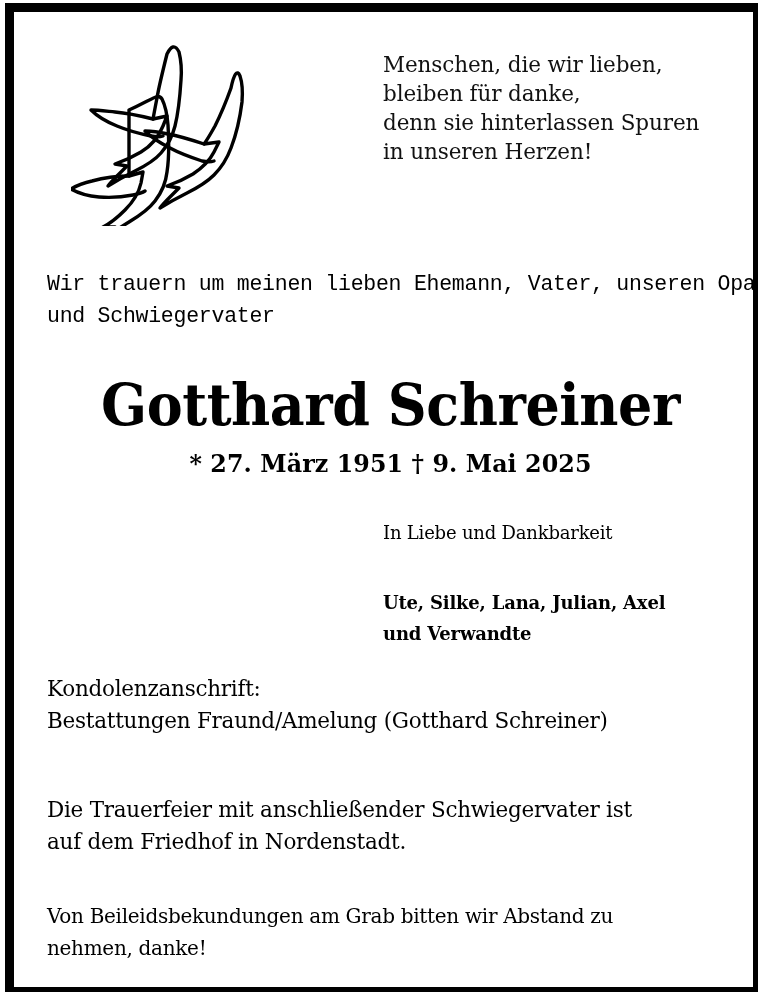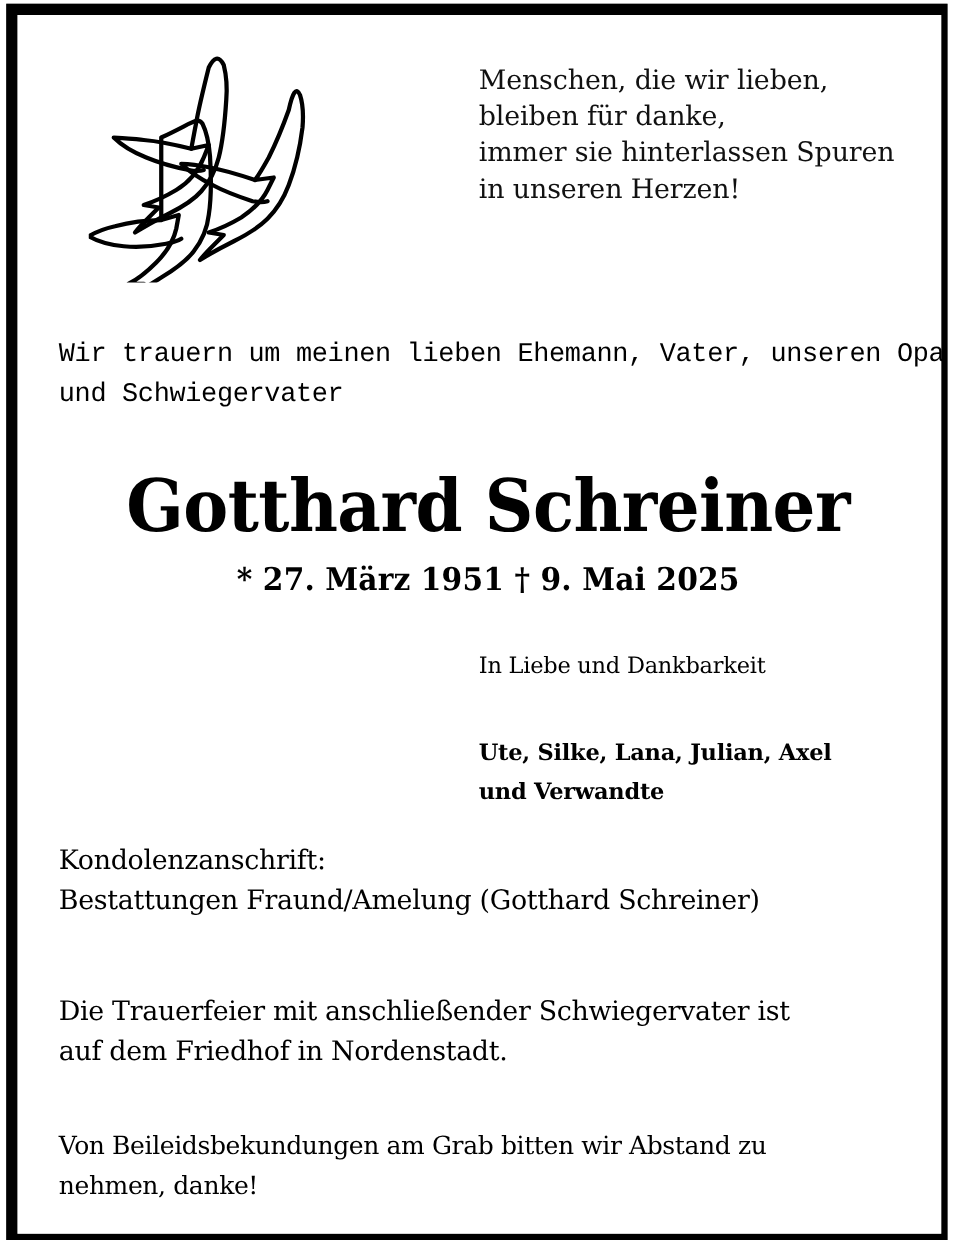--- a/index.html
+++ b/index.html
@@ -21,21 +21,21 @@
     position: absolute;
     left: 5px;
     top: 3px;
     width: 753px;
     height: 989px;
     box-sizing: border-box;
     border-top: 9px solid #000000;
     border-left: 9px solid #000000;
     border-right: 5px solid #000000;
     border-bottom: 5px solid #000000;
-    background: #737373;
+    background: #8b5cf6;
   }
   .inner {
     position: relative;
     width: 100%;
     height: 100%;
     background: #ffffff;
   }
 
   
   .emblem {
@@ -212,21 +212,21 @@
           <path d="M58 140 C 46 140, 32 142, 21 145 C 12 147, 5 150, 0 153
                    C 7 157, 17 160, 28 161 C 40 162, 52 161, 62 159
                    C 67 158, 71 157, 74 155"></path>
         </g>
       </svg>
     </div>
 
     <div class="verse">
       <div class="vline">Menschen, die wir lieben,</div>
       <div class="vline">bleiben für danke,</div>
-      <div class="vline">immer sie hinterlassen Spuren</div>
+      <div class="vline">denn sie hinterlassen Spuren</div>
       <div class="vline">in unseren Herzen!</div>
     </div>
 
     <div class="lead">
       <div class="tline">Wir trauern um meinen lieben Ehemann, Vater, unseren Opa</div>
       <div class="tline">und Schwiegervater</div>
     </div>
 
     <div class="name">Gotthard Schreiner</div>
 

